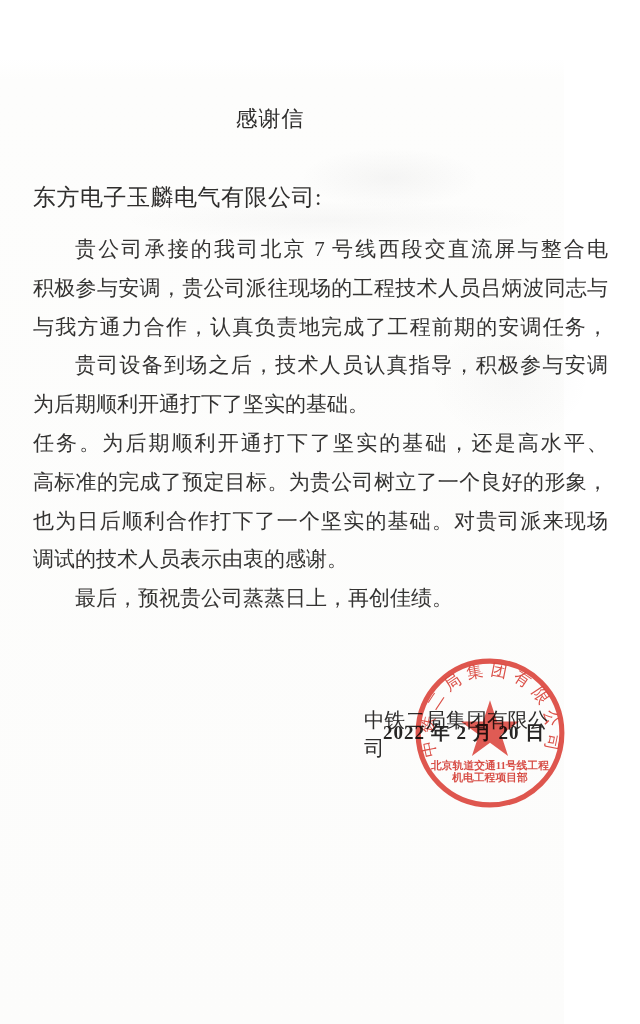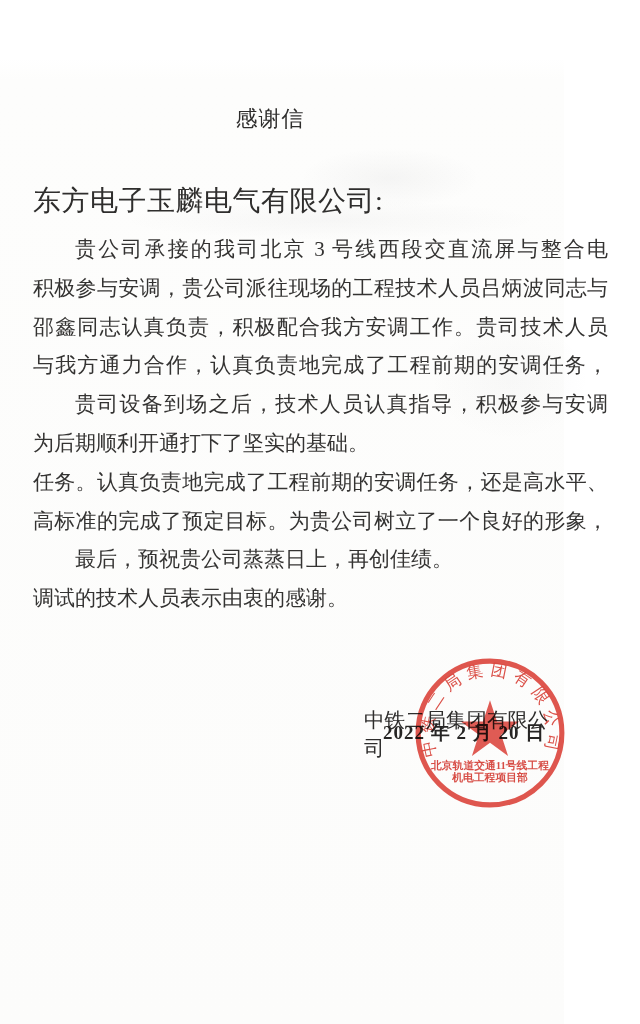--- a/index.html
+++ b/index.html
@@ -29,21 +29,21 @@
     position: absolute;
     left: 0; top: 84px; width: 540px;
     text-align: center;
     font-size: 22px;
     letter-spacing: 1px;
     color: #2e2d2c;
   }
   .salutation {
     position: absolute;
     left: 33px; top: 162px;
-    font-size: 28px;
+    font-size: 23px;
     letter-spacing: 0.5px;
     color: #2f2e2d;
   }
   .body {
     position: absolute;
     left: 33px; top: 210px;
     width: 575px;
     font-size: 21px;
     line-height: 38.8px;
     color: #343332;
@@ -100,30 +100,30 @@
 
   <div class="smudge a"></div>
   <div class="smudge b"></div>
   <div class="smudge c"></div>
 
   <div class="title">感谢信</div>
 
   <div class="salutation">东方电子玉麟电气有限公司:</div>
 
   <div class="body">
-    <div class="ln indent">贵公司承接的我司北京 3 号线西段交直流屏与整合电</div>
+    <div class="ln indent">贵公司承接的我司北京 7 号线西段交直流屏与整合电</div>
     <div class="ln">积极参与安调，贵公司派往现场的工程技术人员吕炳波同志与</div>
-    <div class="ln">邵鑫同志认真负责，积极配合我方安调工作。贵司技术人员</div>
     <div class="ln">与我方通力合作，认真负责地完成了工程前期的安调任务，</div>
     <div class="ln indent">贵司设备到场之后，技术人员认真指导，积极参与安调</div>
     <div class="ln end">为后期顺利开通打下了坚实的基础。</div>
-    <div class="ln">任务。认真负责地完成了工程前期的安调任务，还是高水平、</div>
+    <div class="ln">任务。为后期顺利开通打下了坚实的基础，还是高水平、</div>
     <div class="ln">高标准的完成了预定目标。为贵公司树立了一个良好的形象，</div>
+    <div class="ln">也为日后顺利合作打下了一个坚实的基础。对贵司派来现场</div>
+    <div class="ln end">调试的技术人员表示由衷的感谢。</div>
     <div class="ln indent end">最后，预祝贵公司蒸蒸日上，再创佳绩。</div>
-    <div class="ln end">调试的技术人员表示由衷的感谢。</div>
   </div>
 
   <div class="company">中铁二局集团有限公司</div>
   <div class="date">2022 年 2 月 20 日</div>
 
   <div class="seal">
     <svg viewBox="0 0 150 150" width="154" height="154">
       <defs>
         <path id="arcPath" d="M 22.4 94.2 A 56 56 0 1 1 127.6 94.2" fill="none"></path>
       </defs>

